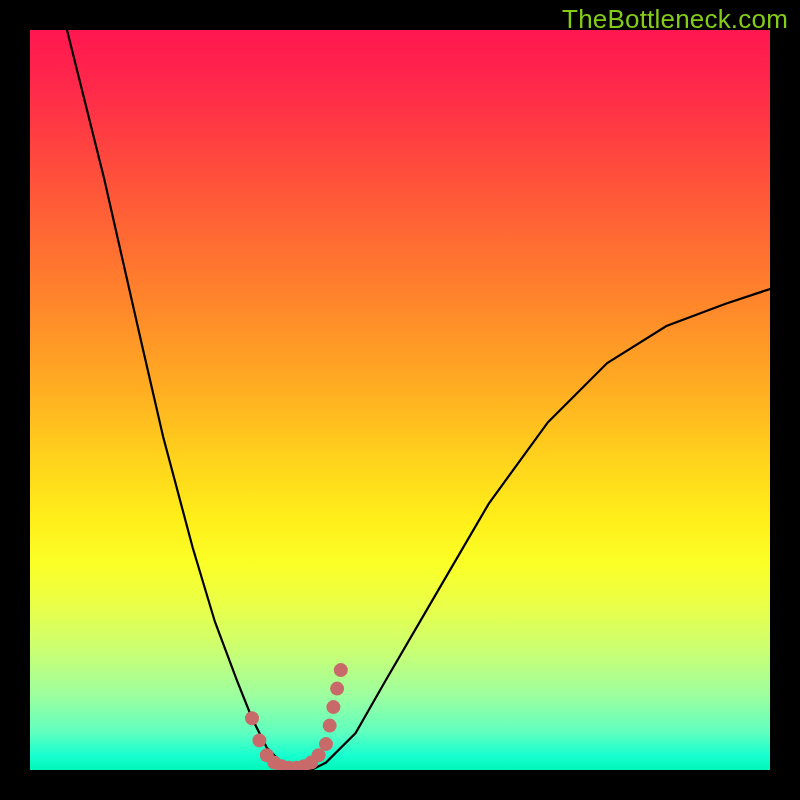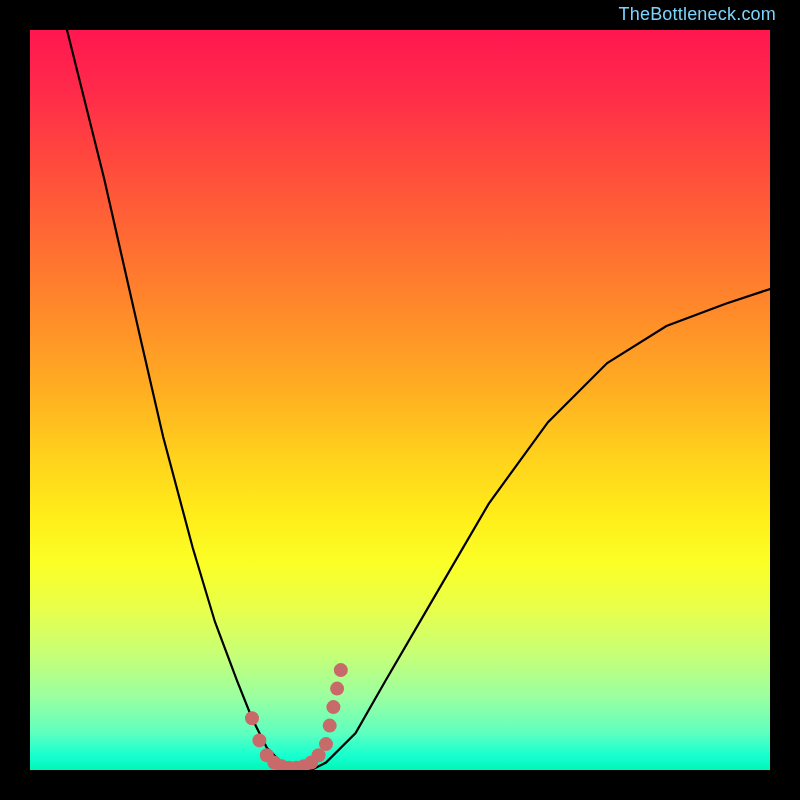--- a/index.html
+++ b/index.html
@@ -37,23 +37,23 @@
       #c9ff74 84%,
       #9cffa0 90%,
       #5effc0 95%,
       #18ffd0 98%,
       #00f6b8 100%
     );
   }
   .watermark {
     position: absolute;
     top: 4px;
-    right: 24px;
-    color: #7dd3fc;
-    font-size: 18px;
+    right: 12px;
+    color: #84cc16;
+    font-size: 26px;
     letter-spacing: 0.2px;
     font-weight: 500;
   }
   svg.overlay {
     position: absolute;
     inset: 0;
   }
 </style>
 </head>
 <body>

